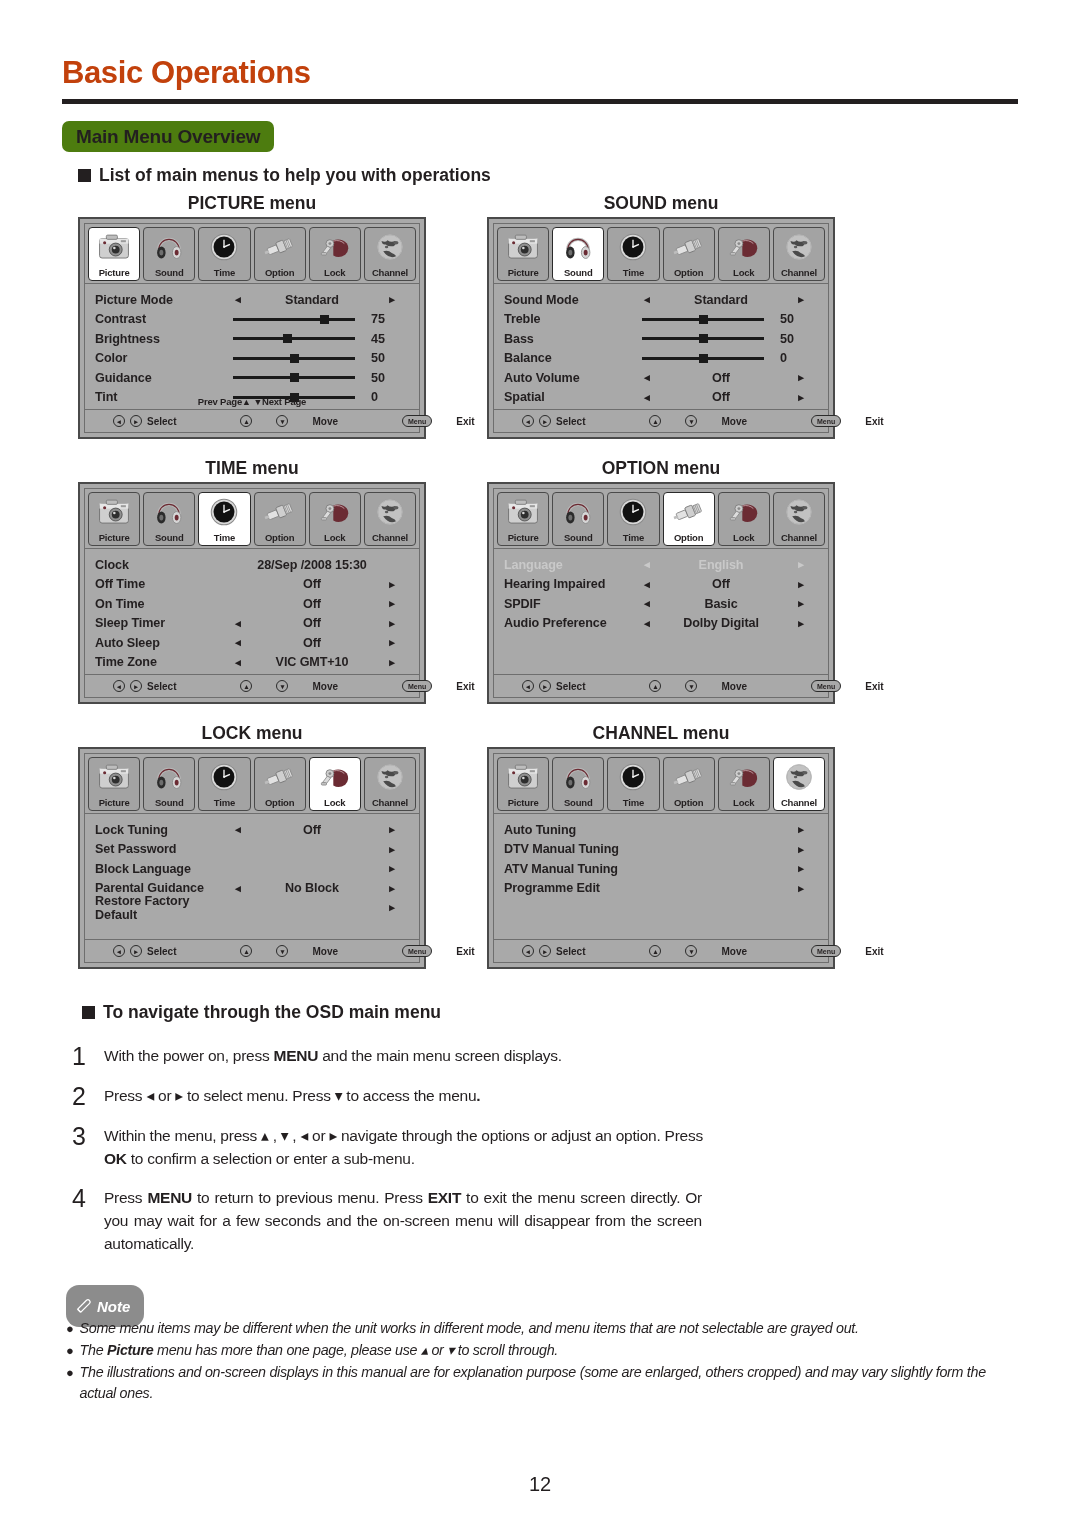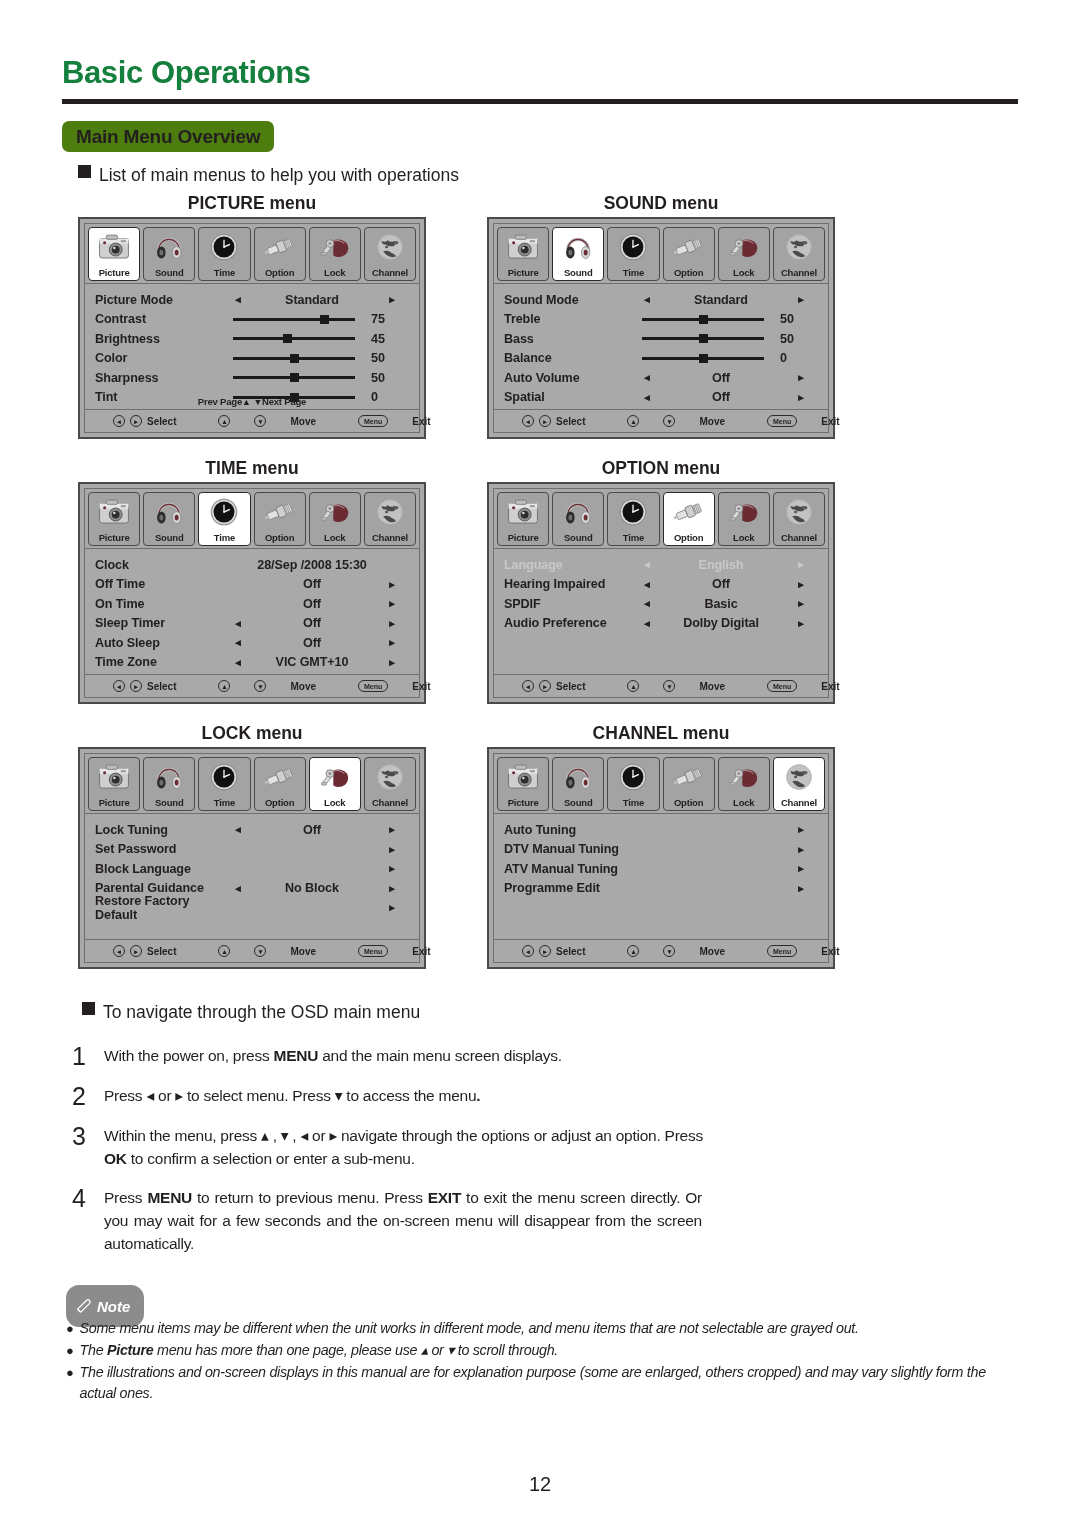--- a/index.html
+++ b/index.html
@@ -10,39 +10,39 @@
     font-family:"Liberation Sans", sans-serif;
     color:#231f20;
     position:relative;
     overflow:hidden;
   }
 
   
   .page-title {
     position:absolute; left:62px; top:55px;
     font-size:31px; font-weight:bold; letter-spacing:-0.4px;
-    color:#15803d;
+    color:#c2410c;
   }
   .title-rule {
     position:absolute; left:62px; top:99px; width:956px; height:5px;
     background:#231f20;
   }
   .section-pill {
     position:absolute; left:62px; top:121px;
     height:31px; padding:0 14px;
     background:#4d7c0f; border-radius:7px;
     display:flex; align-items:center;
     font-size:19px; font-weight:bold; color:#231f20;
     letter-spacing:-0.2px;
   }
 
   .bullet-head {
     position:absolute;
-    display:flex; align-items:flex-start; gap:8px;
-    font-size:17.5px; font-weight:normal; color:#231f20;
+    display:flex; align-items:center; gap:8px;
+    font-size:17.5px; font-weight:bold; color:#231f20;
   }
   .bullet-head .sq { width:13px; height:13px; background:#231f20; display:inline-block; }
   #head-list { left:78px; top:165px; }
   #head-nav  { left:82px; top:1002px; }
 
   
   .menu-label {
     position:absolute;
     font-size:17.5px; font-weight:bold; color:#231f20;
     text-align:center; width:330px;
@@ -119,21 +119,21 @@
   }
   .pagehint span { margin:0 1px; }
 
   .osd-foot {
     height:23px; border-top:1px solid #6e6e6e;
     display:flex; align-items:center;
     font-size:10px; font-weight:bold; color:#231f20;
     padding-left:28px; gap:6px;
   }
   .foot-grp { display:flex; align-items:center; gap:5px; }
-  .foot-grp + .foot-grp { margin-left:36px;gap:24px; }
+  .foot-grp + .foot-grp { margin-left:58px;gap:24px; }
   .keypill {
     display:inline-flex; align-items:center; justify-content:center;
     border:1.2px solid #2b2b2b; border-radius:9px;
     height:12px; padding:0 5px; font-size:7px; font-weight:bold;
     background:#a9a9a9;
   }
   .keycirc {
     display:inline-flex; align-items:center; justify-content:center;
     width:12px; height:12px; border:1.2px solid #2b2b2b; border-radius:50%;
     font-size:7px; line-height:1; background:#a9a9a9;
@@ -290,21 +290,21 @@
       </div>
           <div class="row">
         <span class="r-label">Color</span>
         <span class="r-slider">
           <span class="track"></span>
           <span class="knob" style="left:calc(6px + (100% - 16px)*0.5);"></span>
         </span>
         <span class="r-num">50</span>
       </div>
           <div class="row">
-        <span class="r-label">Sharpness</span>
+        <span class="r-label">Guidance</span>
         <span class="r-slider">
           <span class="track"></span>
           <span class="knob" style="left:calc(6px + (100% - 16px)*0.5);"></span>
         </span>
         <span class="r-num">50</span>
       </div>
           <div class="row">
         <span class="r-label">Tint</span>
         <span class="r-slider">
           <span class="track"></span>

